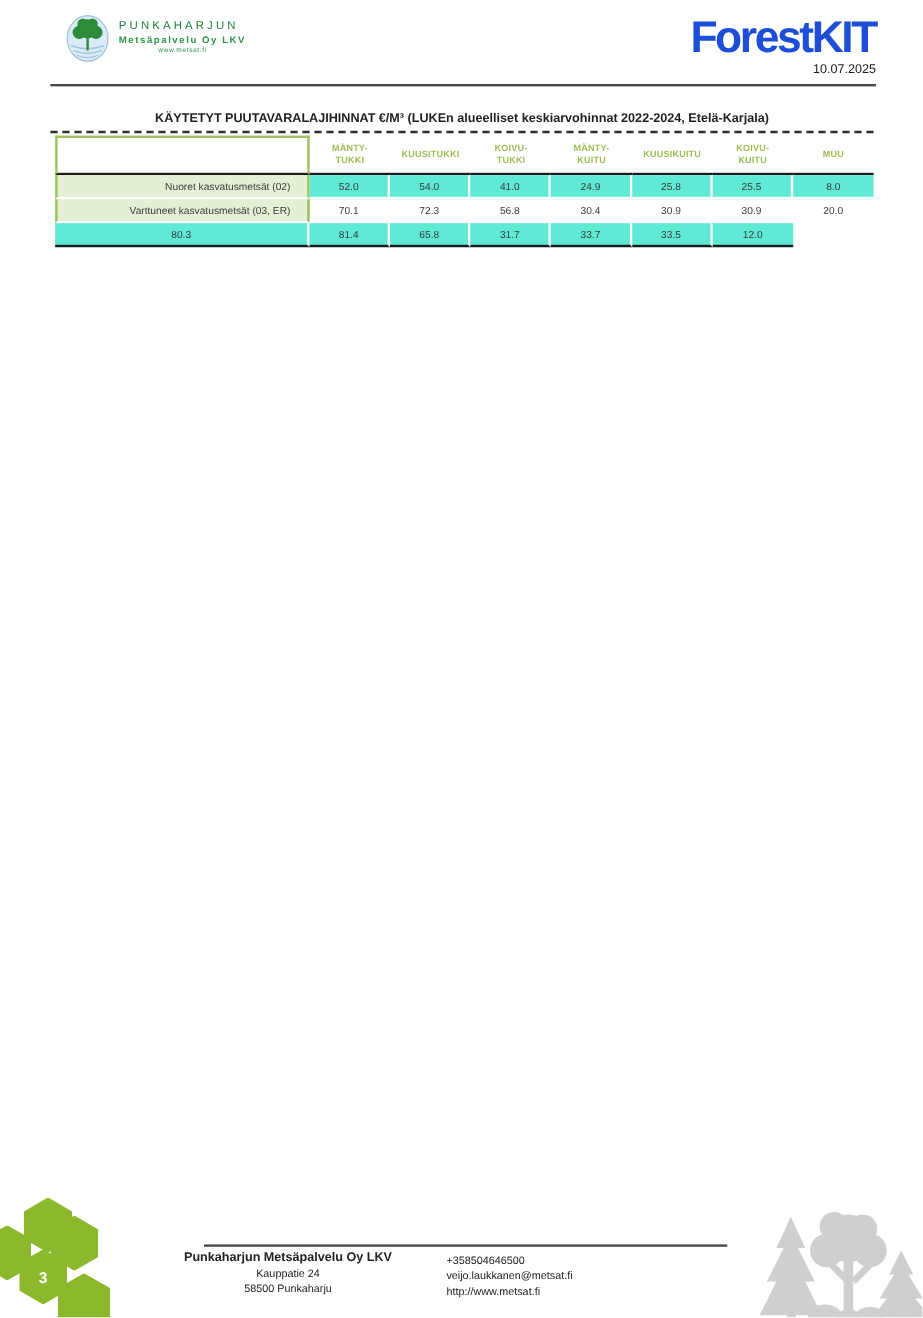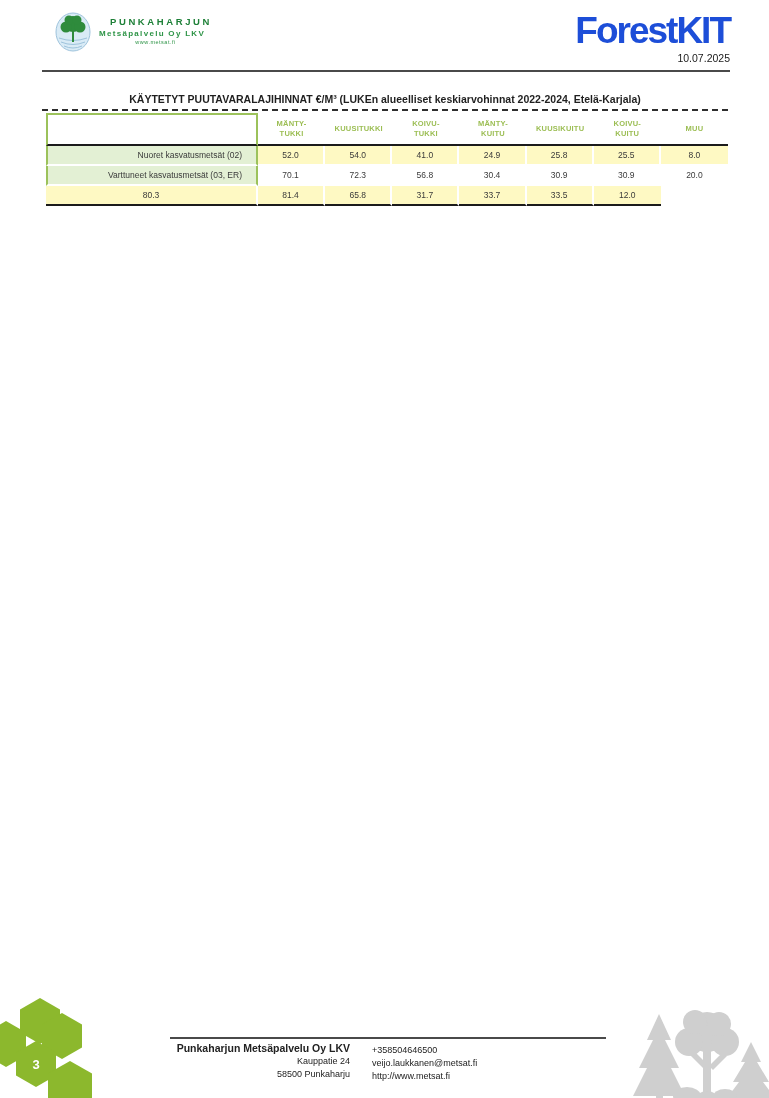--- a/index.html
+++ b/index.html
@@ -7,21 +7,21 @@
   body { font-family:"Liberation Sans", sans-serif; }
   .page {
     position:relative; width:769px; height:1098px;
     background:#ffffff; overflow:hidden;
   }
 
   
   .logo-group { position:absolute; left:55px; top:12px; display:flex; align-items:flex-start; }
   .logo-circle { width:36px; height:40px; }
   .logo-text { margin-left:8px; padding-top:4px; }
-  .logo-name { color:#1e8038; font-weight:bold; font-size:9.5px; letter-spacing:2.6px;margin-left:11px; }
+  .logo-name { color:#1e8038; font-weight:normal; font-size:9.5px; letter-spacing:2.6px; }
   .logo-sub  { color:#2e9447; font-weight:bold; font-size:8px; letter-spacing:1.3px; margin-top:2px; }
   .logo-url  { color:#2e9447; font-size:5.5px; letter-spacing:.5px; text-align:center; margin-top:1px; }
 
   .brand { position:absolute; top:10px; right:39px; color:#1d4ed8; font-weight:bold;
            font-size:37px; letter-spacing:-2px; }
   .date  { position:absolute; top:52px; right:39px; color:#1a1a1a; font-size:10.5px; }
   .rule-top { position:absolute; left:42px; top:70px; width:688px; height:2px; background:#4a4a4a; }
 
   
   .doc-title { position:absolute; top:93px; left:40px; width:690px; text-align:center;
@@ -38,27 +38,27 @@
           font-size:8.5px; color:#3a3a3a; }
   .corner { background:#fff; border:2px solid #9cc25b; border-bottom:2px solid #1b1b1b; }
   .th { color:#9cbe54; font-weight:bold; font-size:7.5px; letter-spacing:.2px;
         text-align:center; white-space:pre-line; line-height:1.3;
         border-bottom:2px solid #1b1b1b; }
   .rowlabel { background:#e3f0d4; justify-content:flex-end; padding-right:14px;
               border-left:2px solid #9cc25b; border-right:2px solid #9cc25b;
               border-bottom:2px solid #ffffff; }
   .rowlabel.last { border-bottom:2px solid #9cc25b; }
   .val { border-right:2px solid #ffffff; border-bottom:2px solid #ffffff; }
-  .val.gray { background:#fef9c3; }
+  .val.gray { background:#5eead4; }
   .val.lastcol { border-right:none; }
   .val.lastrow { border-bottom:2px solid #1b1b1b; }
 
   
   .footer-rule { position:absolute; left:170px; top:1037px; width:436px; height:2px; background:#4a4a4a; }
-  .footer-left  { position:absolute; left:130px; top:1042px; width:220px; text-align:right;
+  .footer-left  { position:absolute; left:130px; top:1042px; width:220px; text-align:center;
                   font-size:9px; color:#222; line-height:13px; }
   .footer-left .company { font-size:10.5px; font-weight:bold; }
   .footer-right { position:absolute; left:372px; top:1044px; width:220px; text-align:left;
                   font-size:9px; color:#222; line-height:13px; }
 
   
   .hex { position:absolute; background:#8cb82d;
          clip-path:polygon(50% 0%,100% 25%,100% 75%,50% 100%,0% 75%,0% 25%); }
   .hex-a { left:20px;  top:998px;  width:40px; height:46px; }
   .hex-b { left:42px;  top:1013px; width:40px; height:46px; }

